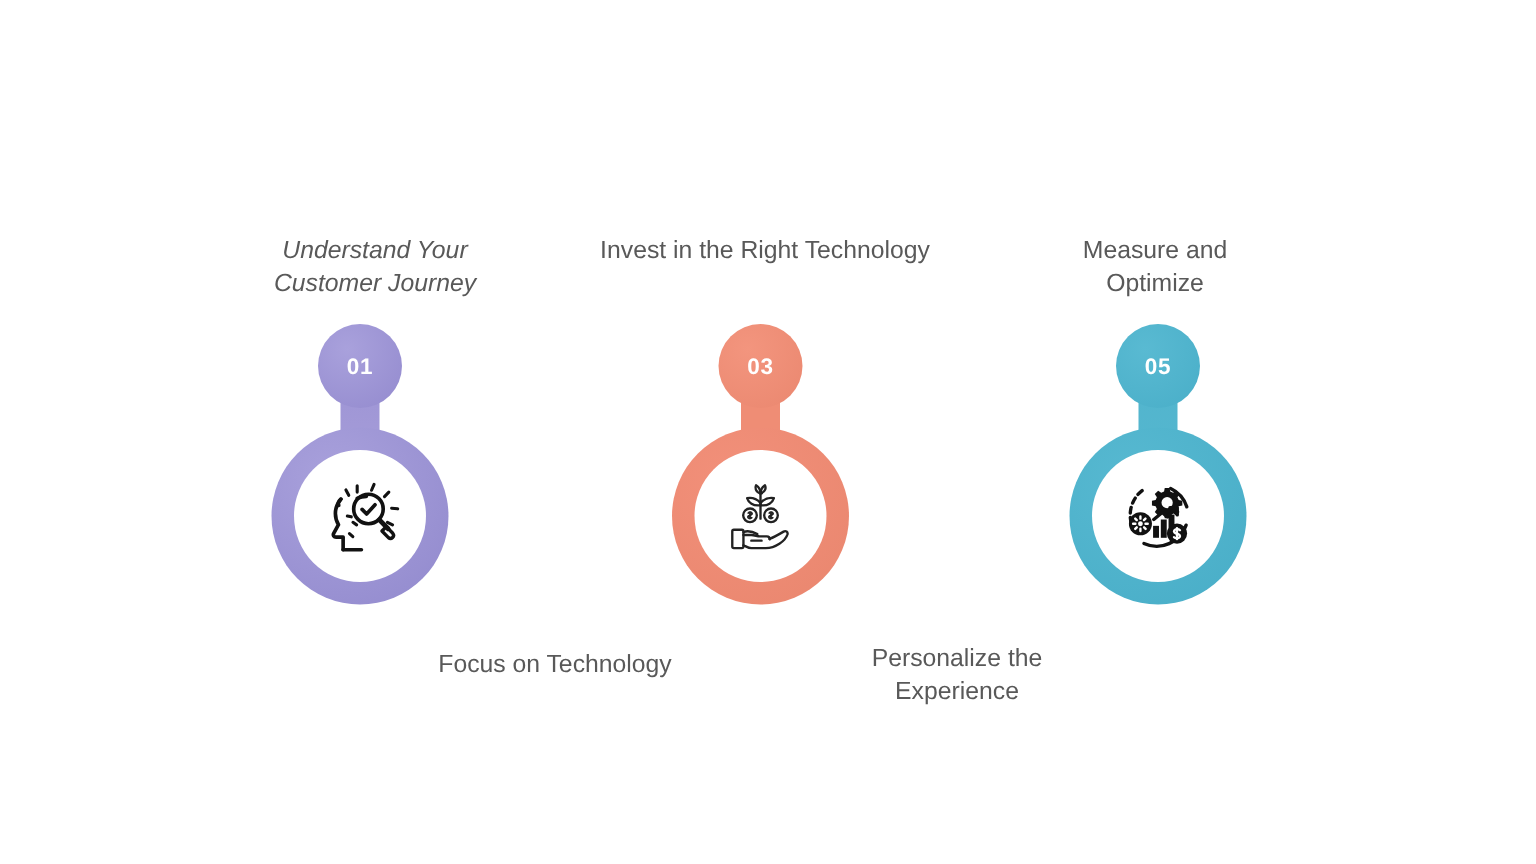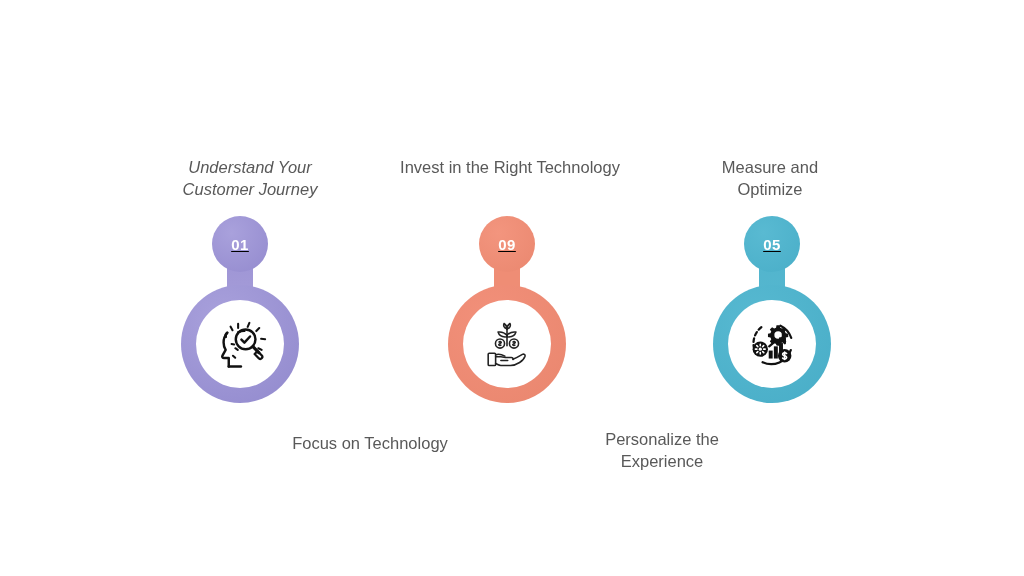--- a/index.html
+++ b/index.html
@@ -41,21 +41,20 @@
     position: absolute;
     left: 50%;
     transform: translateX(-50%);
     width: 56px;
     height: 56px;
     border-radius: 50%;
     z-index: 2;
     display: flex;
     align-items: center;
     justify-content: center;
-    text-decoration: underline;
   }
   .badge-num {
     color: #ffffff;
     font-size: 15px;
     font-weight: bold;
     letter-spacing: 0.5px;
     font-family: "Liberation Sans", sans-serif;
   }
 
   
@@ -141,21 +140,21 @@
     </div>
   </div>
   <div class="caption" style="left:150px; top:156px; width:200px;font-style:italic;">Understand Your
 Customer Journey</div>
 
   <div class="caption" style="left:268px; top:432px; width:204px;">Focus on Technology</div>
 
   <div class="step top-badge" style="left:432px;">
     <div class="stem" style="background:linear-gradient(180deg,#ef8d75,#ef8d75);"></div>
     <div class="badge" style="background:radial-gradient(circle at 35% 30%, #f3957e, #ea876f);">
-      <span class="badge-num">09</span>
+      <span class="badge-num">03</span>
     </div>
     <div class="ring" style="background:radial-gradient(circle at 35% 30%, #f2907a, #e9866e);">
       <div class="ring-inner">
         <div class="icon-box">
           <svg viewBox="0 0 64 64" width="56" height="56" fill="none" stroke="#222" stroke-width="1.8" stroke-linecap="round" stroke-linejoin="round">
             <path d="M32 34V15"></path>
             <path d="M32 15c0-3 1.6-5.3 3.4-6.4C36.3 10.4 36 13.6 32 15z"></path>
             <path d="M32 15c0-3-1.6-5.3-3.4-6.4C27.7 10.4 28 13.6 32 15z"></path>
             <path d="M32 22c3.2-3.4 7.3-4.1 10.2-3.6-1 3.3-4.4 6.2-10.2 5.4z"></path>
             <path d="M32 22c-3.2-3.4-7.3-4.1-10.2-3.6 1 3.3 4.4 6.2 10.2 5.4z"></path>
@@ -168,21 +167,21 @@
             <path d="M19 44.2c3.5-1.2 7-.4 10.6 1.6"></path>
             <path d="M38.8 49.5c4-1.6 7.4-3.6 10.8-5.6 1.6-.9 3.4.2 3 2-1.6 5.2-9.4 10.6-16.6 10.6H25c-2.4 0-4-1.4-6-2.2"></path>
             <rect x="10.5" y="42.5" width="8.5" height="14" rx="1.2"></rect>
           </svg>
         </div>
       </div>
     </div>
   </div>
   <div class="caption" style="left:375px; top:156px; width:270px;">Invest in the Right Technology</div>
 
-  <div class="caption" style="left:572px; top:428px; width:180px;">Personalize the
+  <div class="caption" style="left:548px; top:428px; width:180px;">Personalize the
 Experience</div>
 
   <div class="step top-badge" style="left:697px;">
     <div class="stem" style="background:linear-gradient(180deg,#51b4cd,#55b7cf);"></div>
     <div class="badge" style="background:radial-gradient(circle at 35% 30%, #59bad2, #49aec8);">
       <span class="badge-num">05</span>
     </div>
     <div class="ring" style="background:radial-gradient(circle at 35% 30%, #57b9d1, #48adc7);">
       <div class="ring-inner">
         <div class="icon-box">

